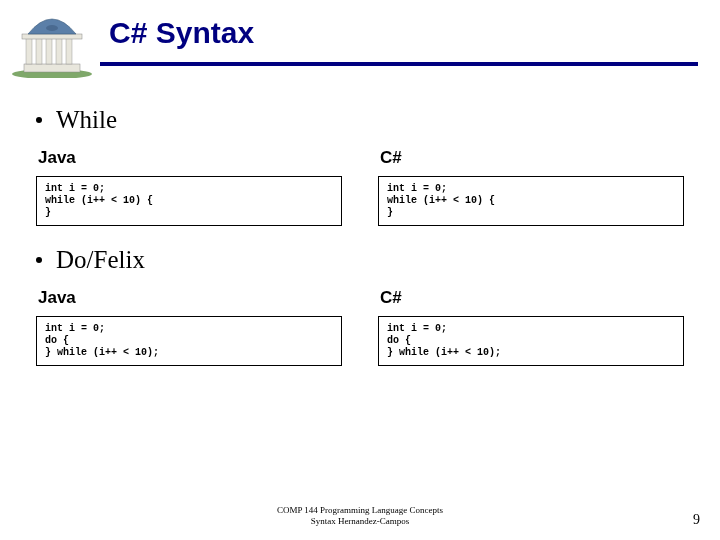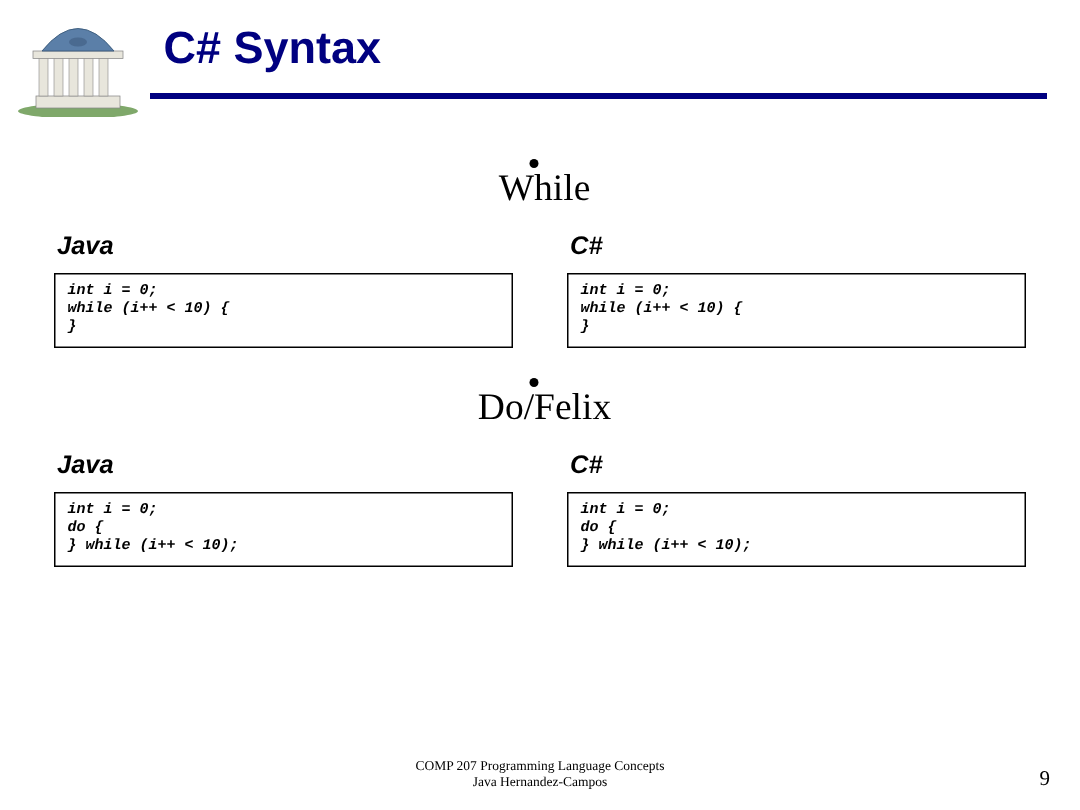--- a/index.html
+++ b/index.html
@@ -3,23 +3,23 @@
 <meta charset="utf-8">
 <style>
   * { box-sizing: border-box; margin: 0; padding: 0; }
   html, body { width: 720px; height: 540px; background: #fff; font-family: Georgia, 'Times New Roman', serif; }
   .slide { width: 720px; height: 540px; position: relative; padding: 0 0 20px 0; }
   .header { display: flex; align-items: flex-start; padding: 8px 0 0 10px; }
   .dome { width: 85px; height: 70px; position: relative; flex-shrink: 0; }
   .title { font-family: Arial, Helvetica, sans-serif; font-size: 30px; font-weight: bold; color: #000080; padding-top: 8px; padding-left: 14px; }
   .rule { position: absolute; left: 100px; right: 22px; top: 62px; height: 4px; background: #000080; }
   .content { padding: 28px 30px 0 30px; }
-  .bullet { font-size: 25px; font-family: 'Times New Roman', serif; margin: 0 0 14px 6px; display: flex; align-items: center; flex-direction: column; }
+  .bullet { font-size: 25px; font-family: 'Times New Roman', serif; margin: 0 0 14px 6px; display: flex; align-items: center; }
   .bullet .dot { width: 6px; height: 6px; border-radius: 50%; background: #000; margin-right: 14px; display: inline-block; }
-  .cols { display: flex; gap: 36px; padding: 0 6px 0 6px; margin-bottom: 20px; font-style: italic; }
+  .cols { display: flex; gap: 36px; padding: 0 6px 0 6px; margin-bottom: 20px; }
   .col { flex: 1; }
   .lang { font-family: Verdana, Arial, sans-serif; font-size: 17px; font-weight: bold; margin: 0 0 8px 2px; }
   .codebox { border: 1.5px solid #000; padding: 6px 8px; font-family: 'Courier New', Courier, monospace; font-size: 10px; font-weight: bold; line-height: 1.2; white-space: pre; }
   .footer { position: absolute; bottom: 14px; left: 0; right: 0; text-align: center; font-family: 'Times New Roman', serif; font-size: 9px; line-height: 1.15; }
   .pagenum { position: absolute; bottom: 12px; right: 20px; font-family: 'Times New Roman', serif; font-size: 14px; }
 </style>
 </head>
 <body>
 
 <div class="slide">
@@ -79,18 +79,18 @@
         <div class="lang">C#</div>
         <div class="codebox">int i = 0;
 do {
 } while (i++ &lt; 10);</div>
       </div>
     </div>
 
   </div>
 
   <div class="footer">
-    <div>COMP 207 Programming Language Concepts</div>
-    <div>Java Hernandez-Campos</div>
+    <div>COMP 144 Programming Language Concepts</div>
+    <div>Syntax Hernandez-Campos</div>
   </div>
   <div class="pagenum">9</div>
 
 </div>
 
 </body></html>

